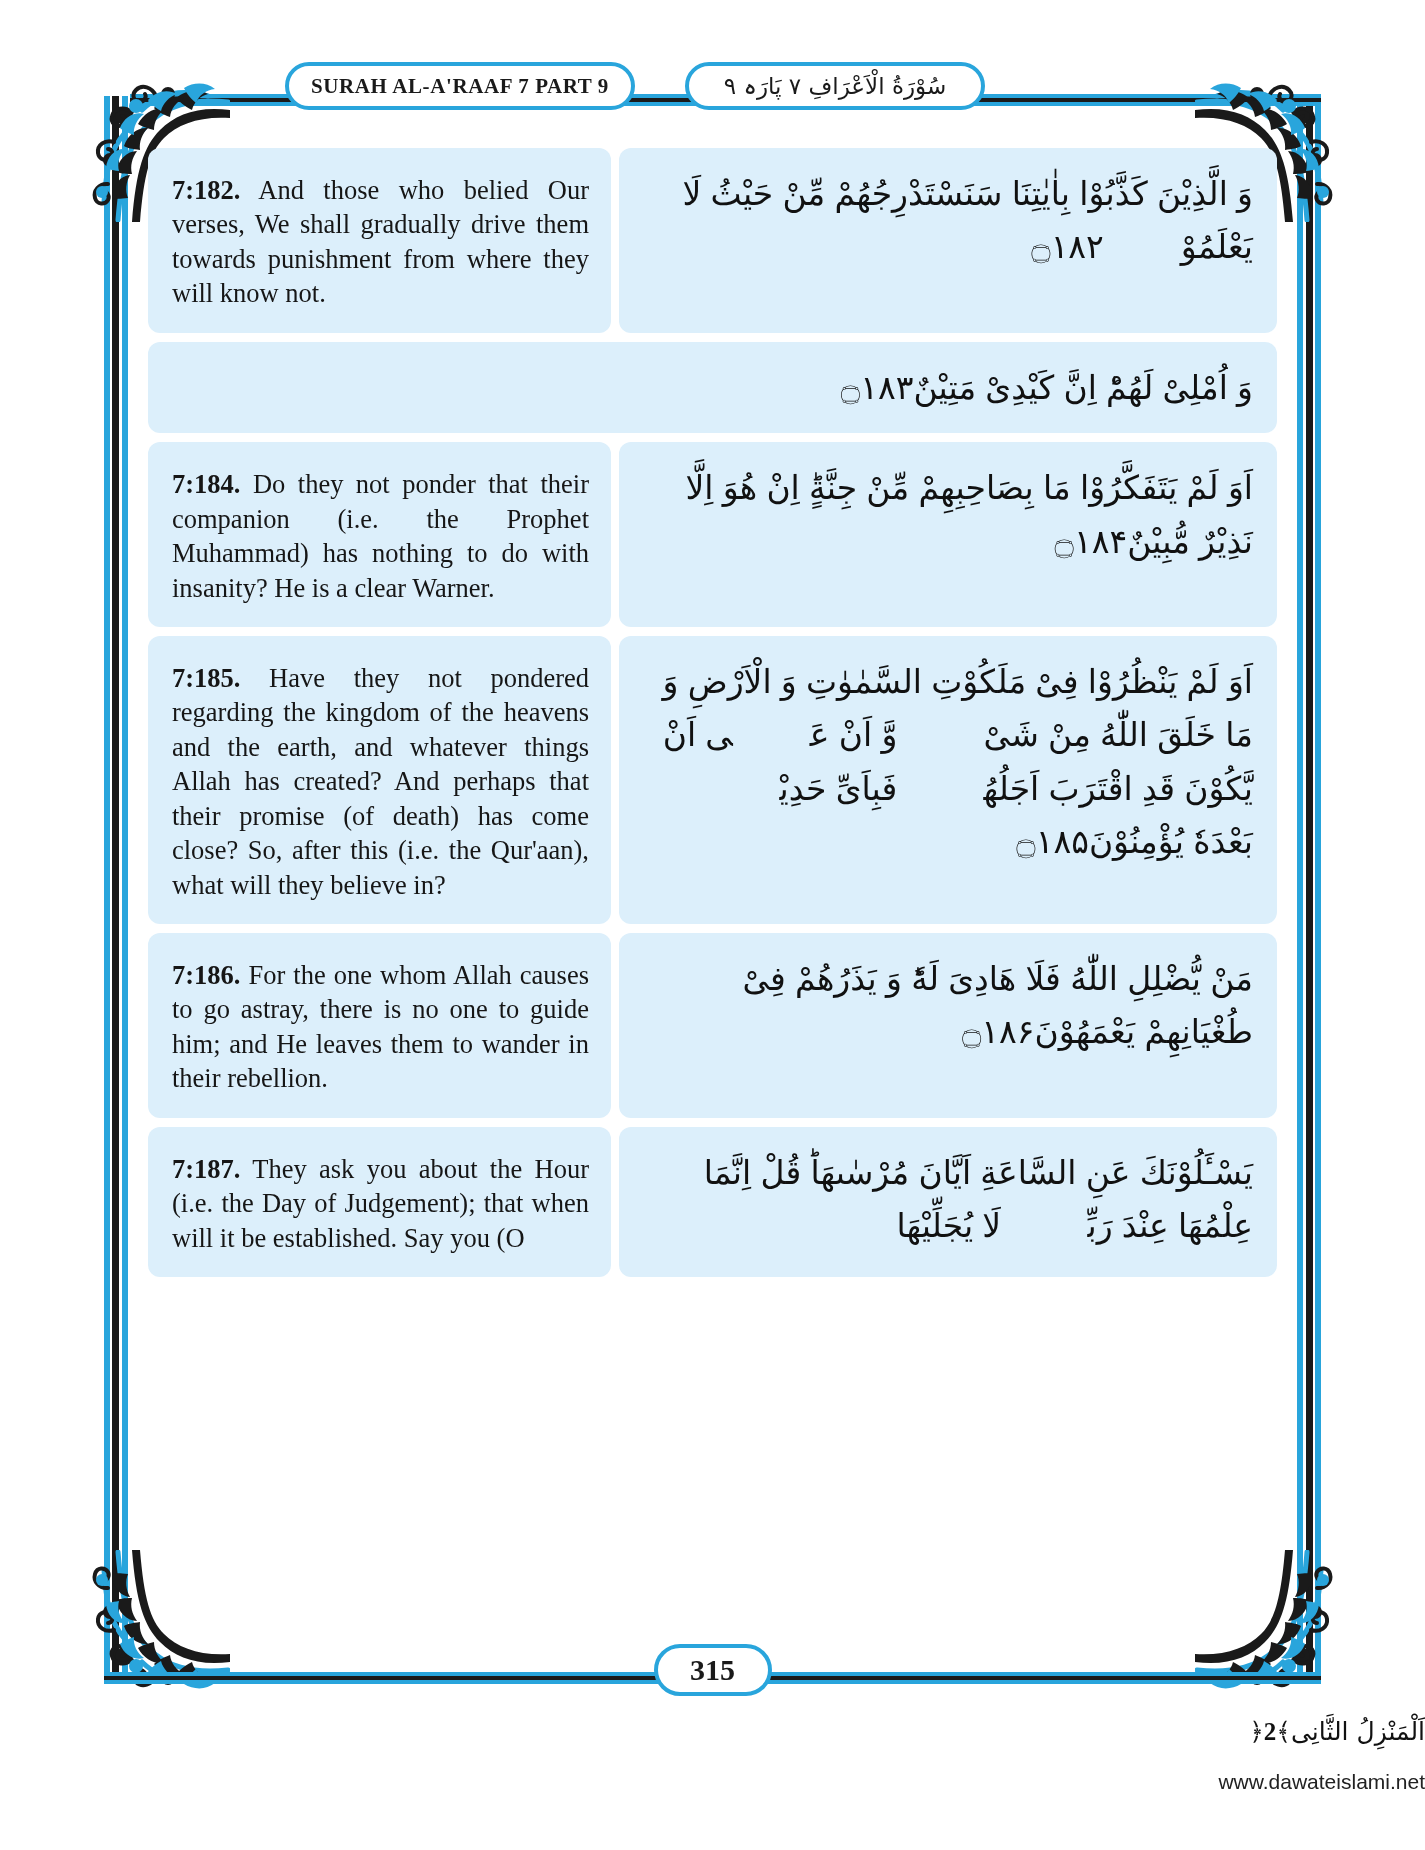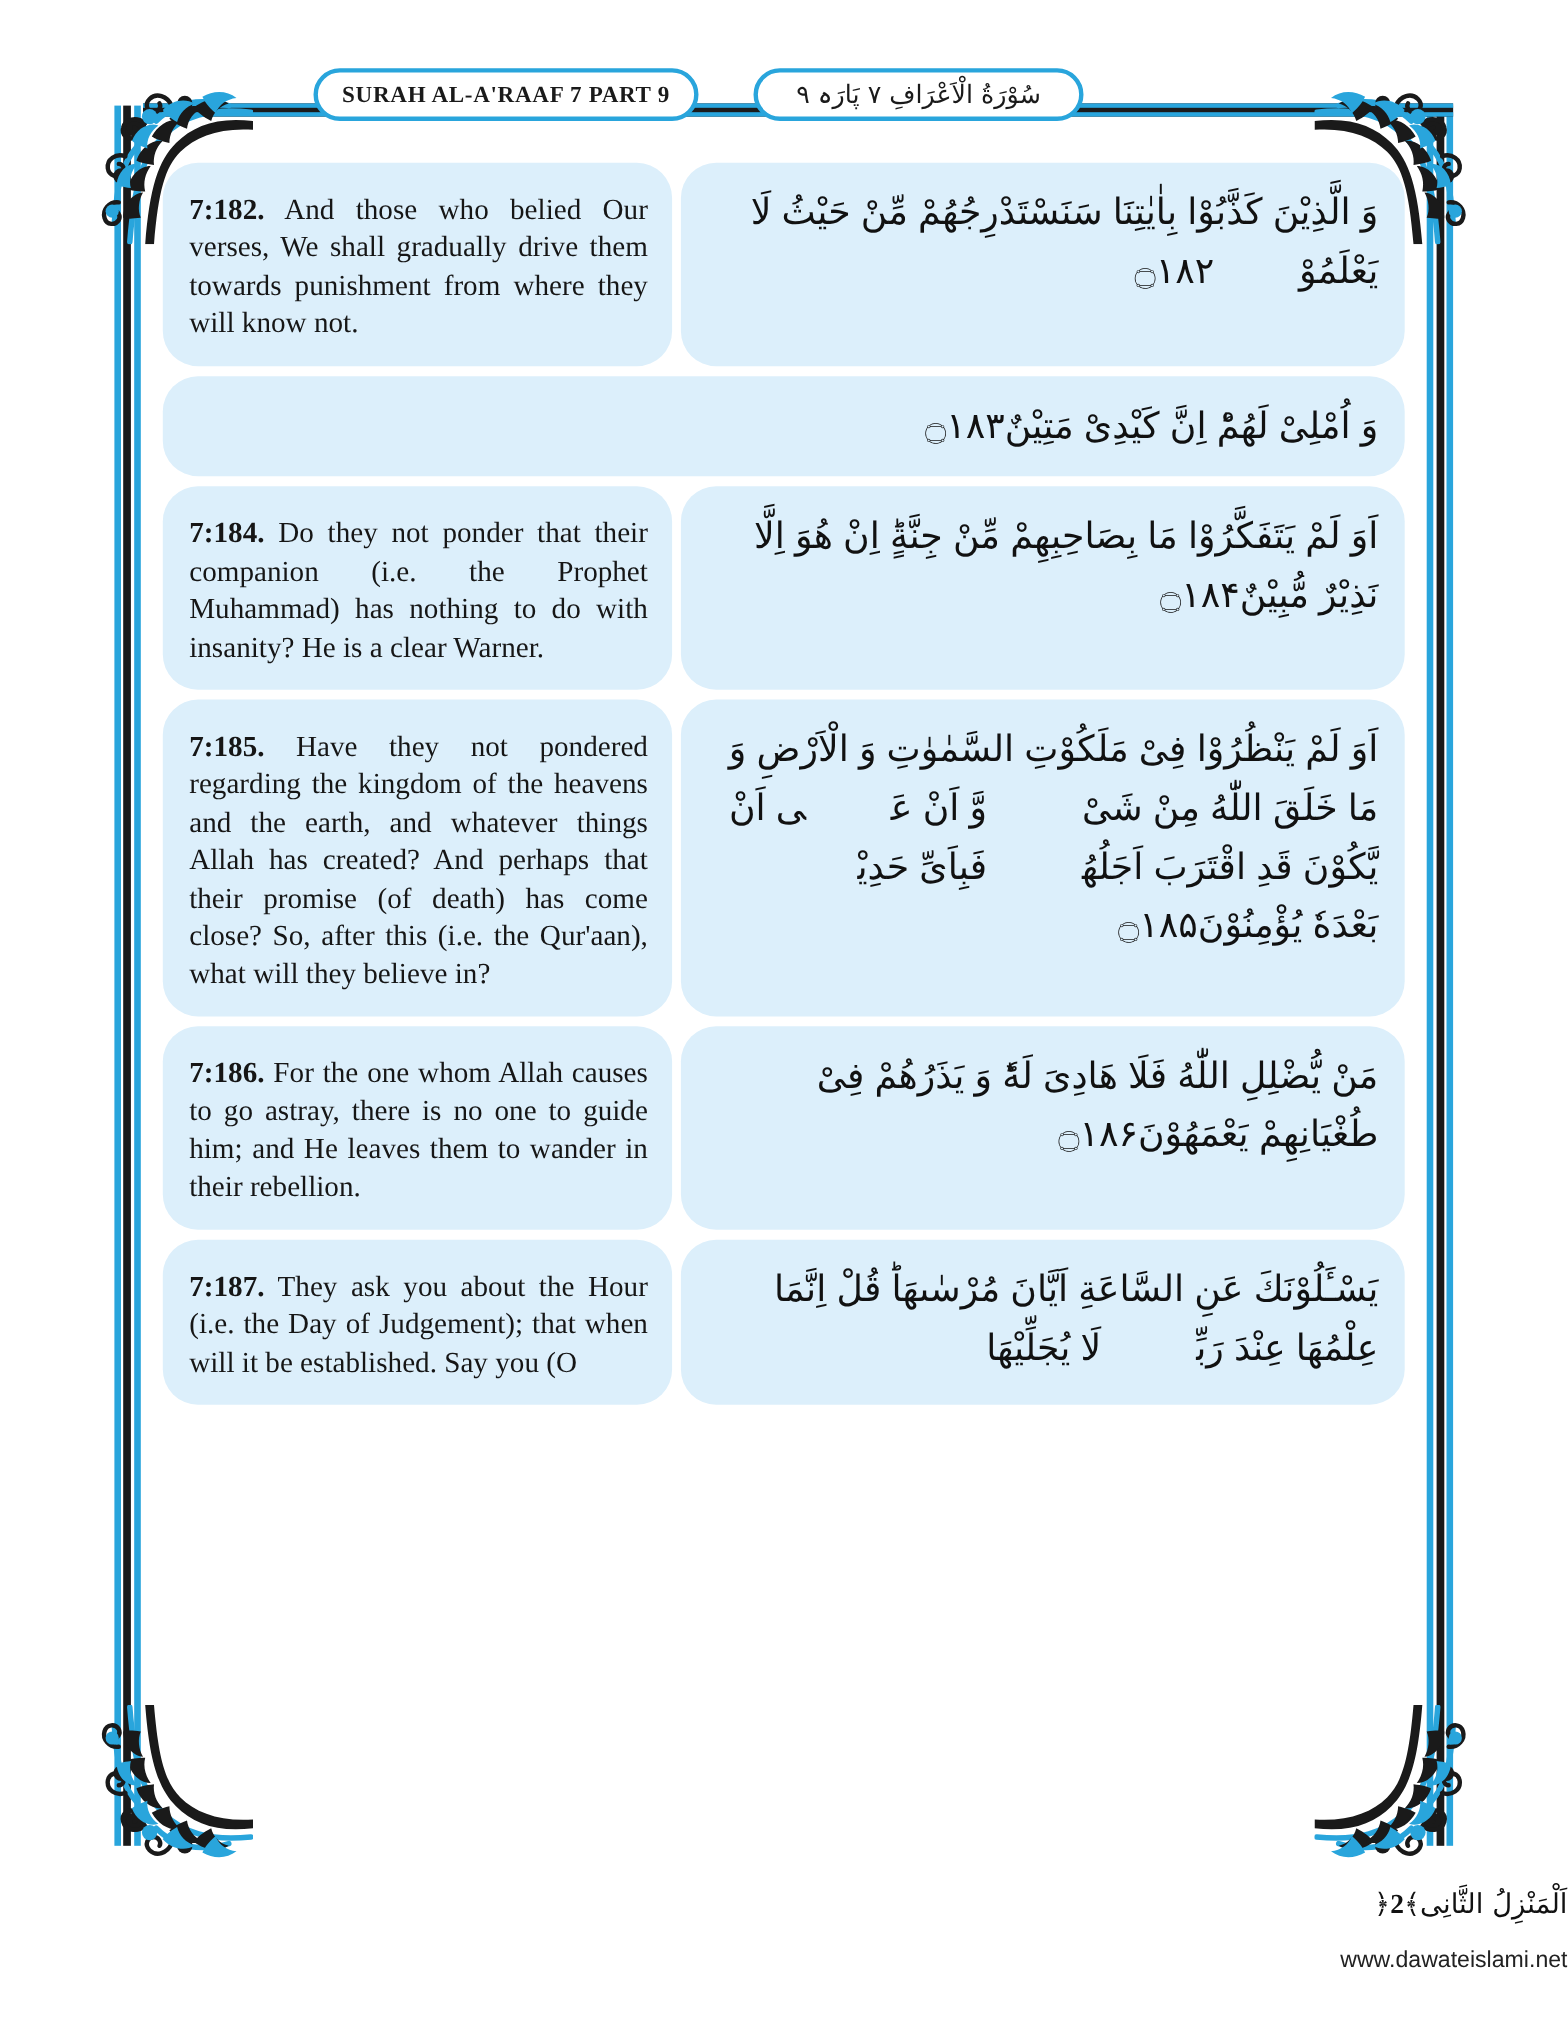--- a/index.html
+++ b/index.html
@@ -136,21 +136,21 @@
   }
 
   .verse-row {
     display: flex;
     gap: 8px;
     margin-bottom: 9px;
   }
 
   .cell-en, .cell-ar {
     background: #dceffb;
-    border-radius: 32px;
+    border-radius: 12px;
     box-sizing: border-box;
   }
 
   .cell-en {
     width: 463px;
     flex: 0 0 463px;
     padding: 25px 22px 22px 24px;
     color: #161616;
     font-family: "Liberation Serif", serif;
     font-size: 26.5px;
@@ -419,18 +419,24 @@
       <div class="cell-ar">مَنْ یُّضْلِلِ اللّٰهُ فَلَا هَادِیَ لَهٗؕ وَ یَذَرُهُمْ فِیْ طُغْیَانِهِمْ یَعْمَهُوْنَ۝۱۸۶</div>
     </div>
 
     <div class="verse-row">
       <div class="cell-en"><span class="vnum">7:187.</span> <span>They ask you about the Hour (i.e. the Day of Judgement); that when will it be established. Say you (O</span></div>
       <div class="cell-ar">یَسْـَٔلُوْنَكَ عَنِ السَّاعَةِ اَیَّانَ مُرْسٰىهَاؕ قُلْ اِنَّمَا عِلْمُهَا عِنْدَ رَبِّیْۚ لَا یُجَلِّیْهَا</div>
     </div>
 
   </div>
 
+  <div class="footer-band">
+    <div class="footer-rule"></div>
+    <div class="page-pill">
+      <span>315</span>
+    </div>
+  </div>
 
   <div class="manzil"><span>اَلْمَنْزِلُ الثَّانِی</span><span>﴾</span><span class="mz-num">2</span><span>﴿</span></div>
 
   <div class="site">www.dawateislami.net</div>
 
 </div>
 
 </body></html>

